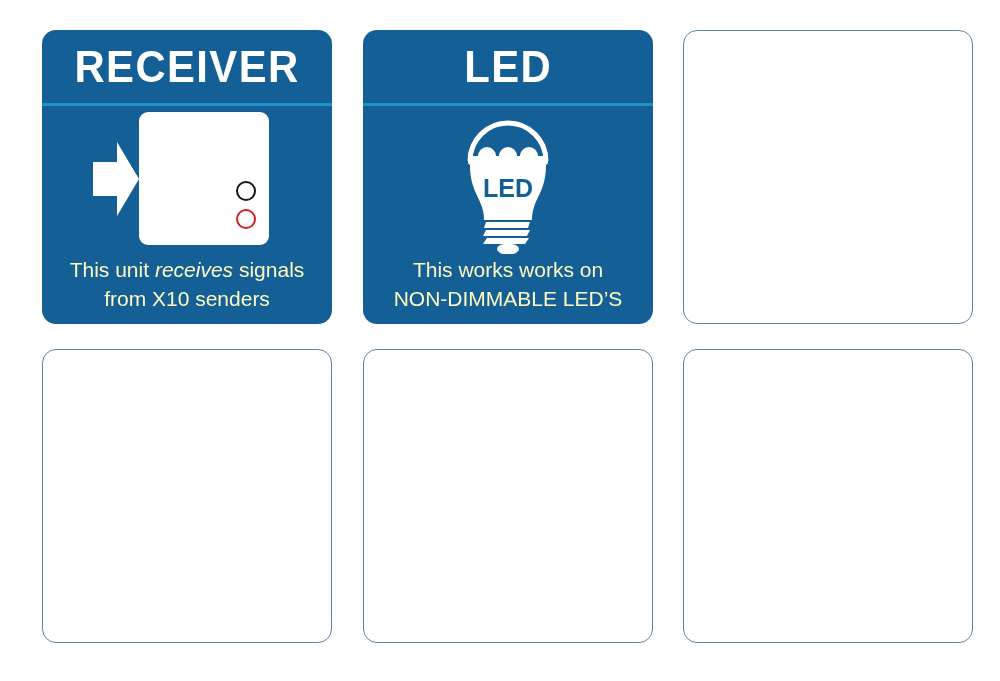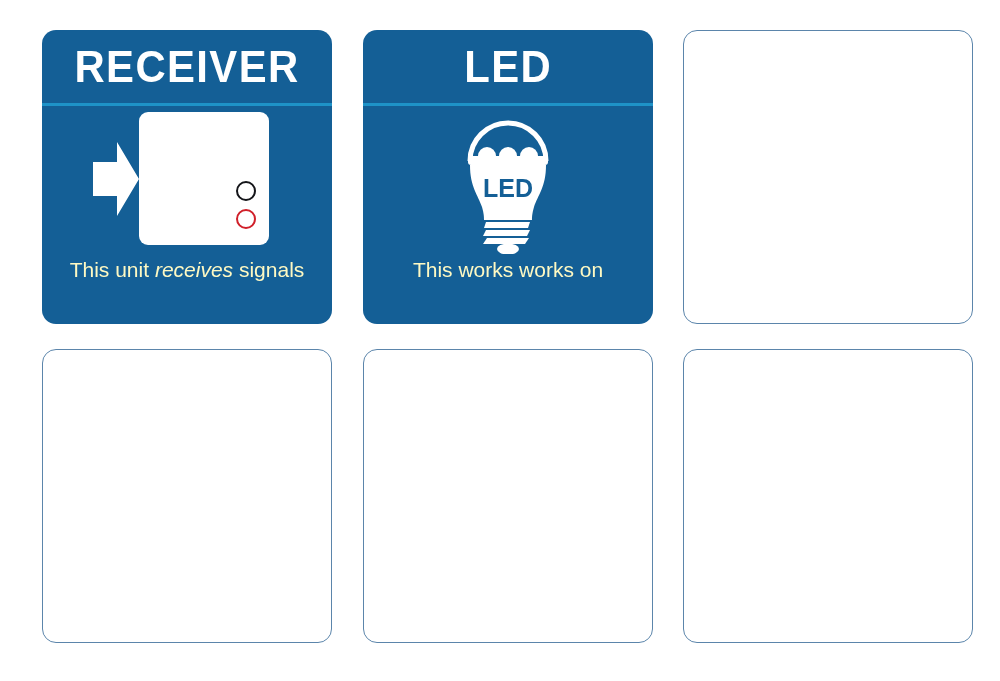--- a/index.html
+++ b/index.html
@@ -157,20 +157,21 @@
             <path d="M0 20 H24 V0 L46 37 L24 74 V54 H0 Z" fill="#ffffff"></path>
           </svg>
           <div class="recv-box">
             <div class="recv-dot black"></div>
             <div class="recv-dot red"></div>
           </div>
         </div>
       </div>
       <div class="caption">
         <span class="caption-line"><span>This unit </span><span class="it">receives</span><span> signals</span></span>
+        <span class="caption-line">from X10 senders</span>
       </div>
     </div>
   </div>
 
   <div class="card filled col-1 row-0">
     <div class="card-header">
       <div class="card-title">LED</div>
     </div>
     <div class="card-body">
       <div class="icon-area">
@@ -192,20 +193,21 @@
           <g fill="#ffffff">
             <path d="M38 113 h44 l-2 6 h-44 z"></path>
             <path d="M38 121 h44 l-3 6 h-44 z"></path>
             <path d="M39 129 h42 l-4 6 h-42 z"></path>
           </g>
           <ellipse cx="60" cy="140" rx="11" ry="5.5" fill="#ffffff"></ellipse>
         </svg>
       </div>
       <div class="caption">
         <span class="caption-line">This works works on</span>
+        <span class="caption-line">NON-DIMMABLE LED’S</span>
       </div>
     </div>
   </div>
 
   <div class="card empty col-2 row-0"></div>
   <div class="card empty col-0 row-1"></div>
   <div class="card empty col-1 row-1"></div>
   <div class="card empty col-2 row-1"></div>
 
 </div>

